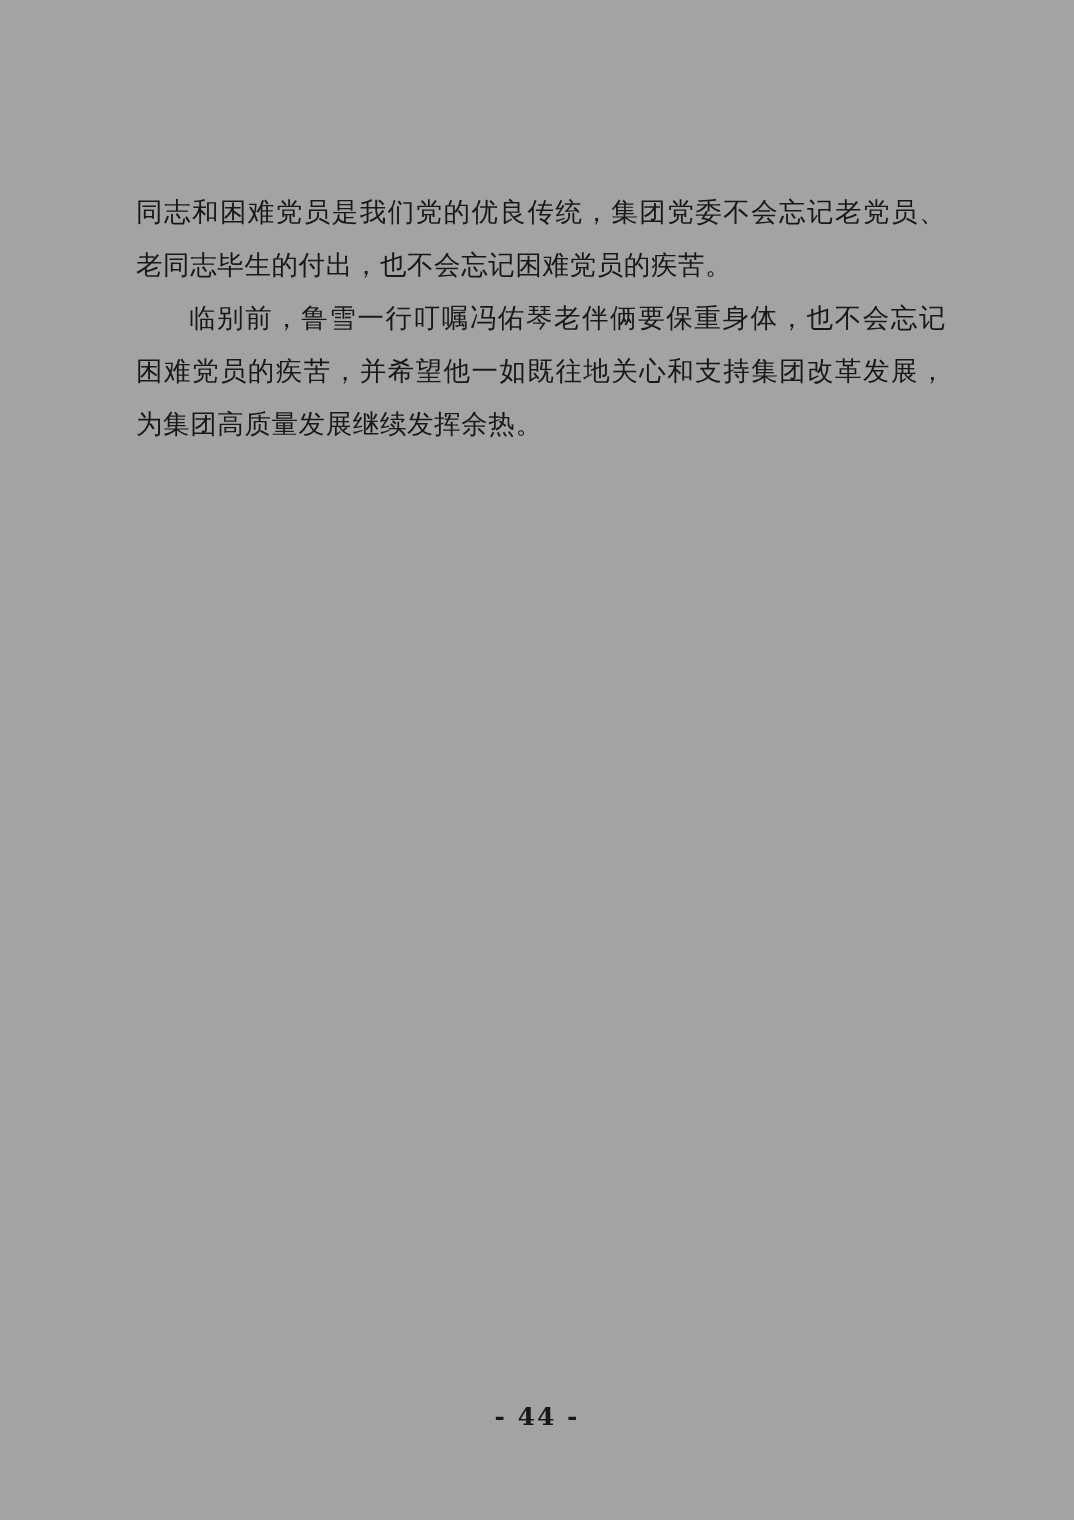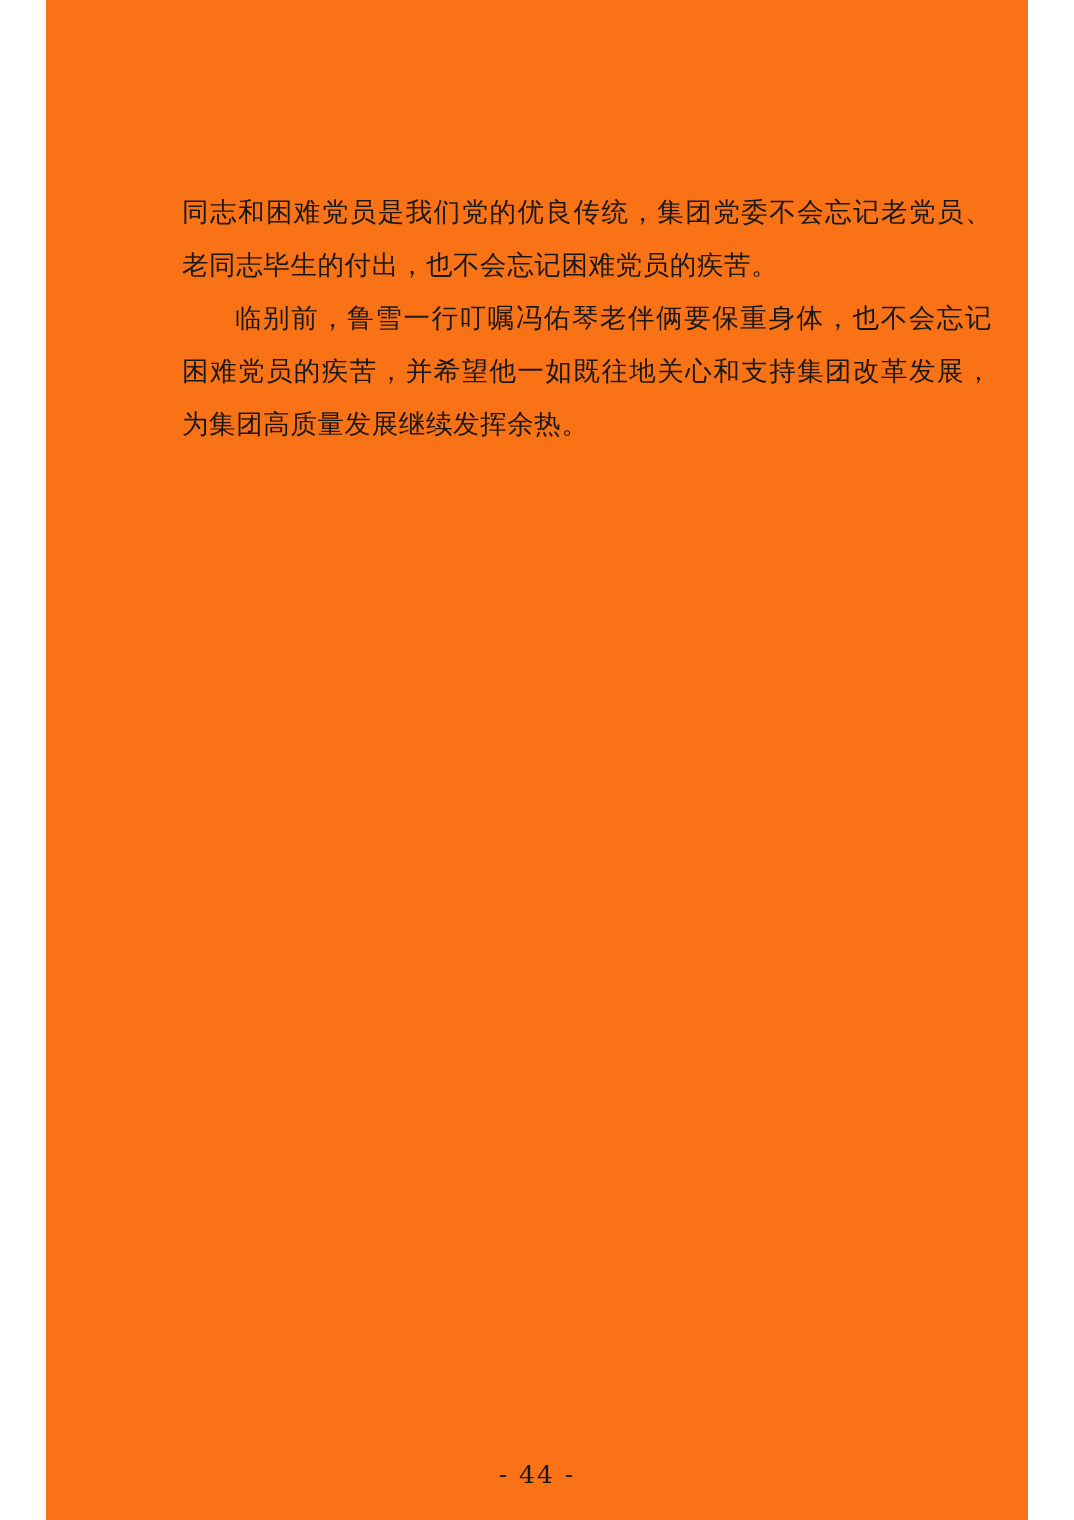--- a/index.html
+++ b/index.html
@@ -2,23 +2,23 @@
 <html><head>
 <meta charset="utf-8">
 <style>
   html, body {
     margin: 0;
     padding: 0;
     background: #ffffff;
   }
   .page {
     position: relative;
-    width: 982px;
+    width: 1074px;
     height: 1520px;
-    background: #f97316;
+    background: #a3a3a3;
     margin: 0 auto;
     overflow: hidden;
     font-family: "DejaVu Serif", "Liberation Serif", serif;
     color: #1a1a1a;
   }
   .body-text {
     position: absolute;
     top: 185px;
     left: 136px;
     width: 810px;
@@ -32,25 +32,26 @@
     text-justify: inter-character;
     color: #181818;
   }
   .para.indent {
     text-indent: 53px;
   }
   .page-number {
     position: absolute;
     left: 0;
     right: 0;
-    top: 1460px;
+    top: 1402px;
     text-align: center;
     font-size: 25px;
     letter-spacing: 2px;
     color: #181818;
+    font-weight: bold;
   }
 </style>
 </head>
 <body>
 
 <div class="page">
 
   <div class="body-text">
     <p class="para">同志和困难党员是我们党的优良传统，集团党委不会忘记老党员、老同志毕生的付出，也不会忘记困难党员的疾苦。</p>
     <p class="para indent">临别前，鲁雪一行叮嘱冯佑琴老伴俩要保重身体，也不会忘记困难党员的疾苦，并希望他一如既往地关心和支持集团改革发展，为集团高质量发展继续发挥余热。</p>

